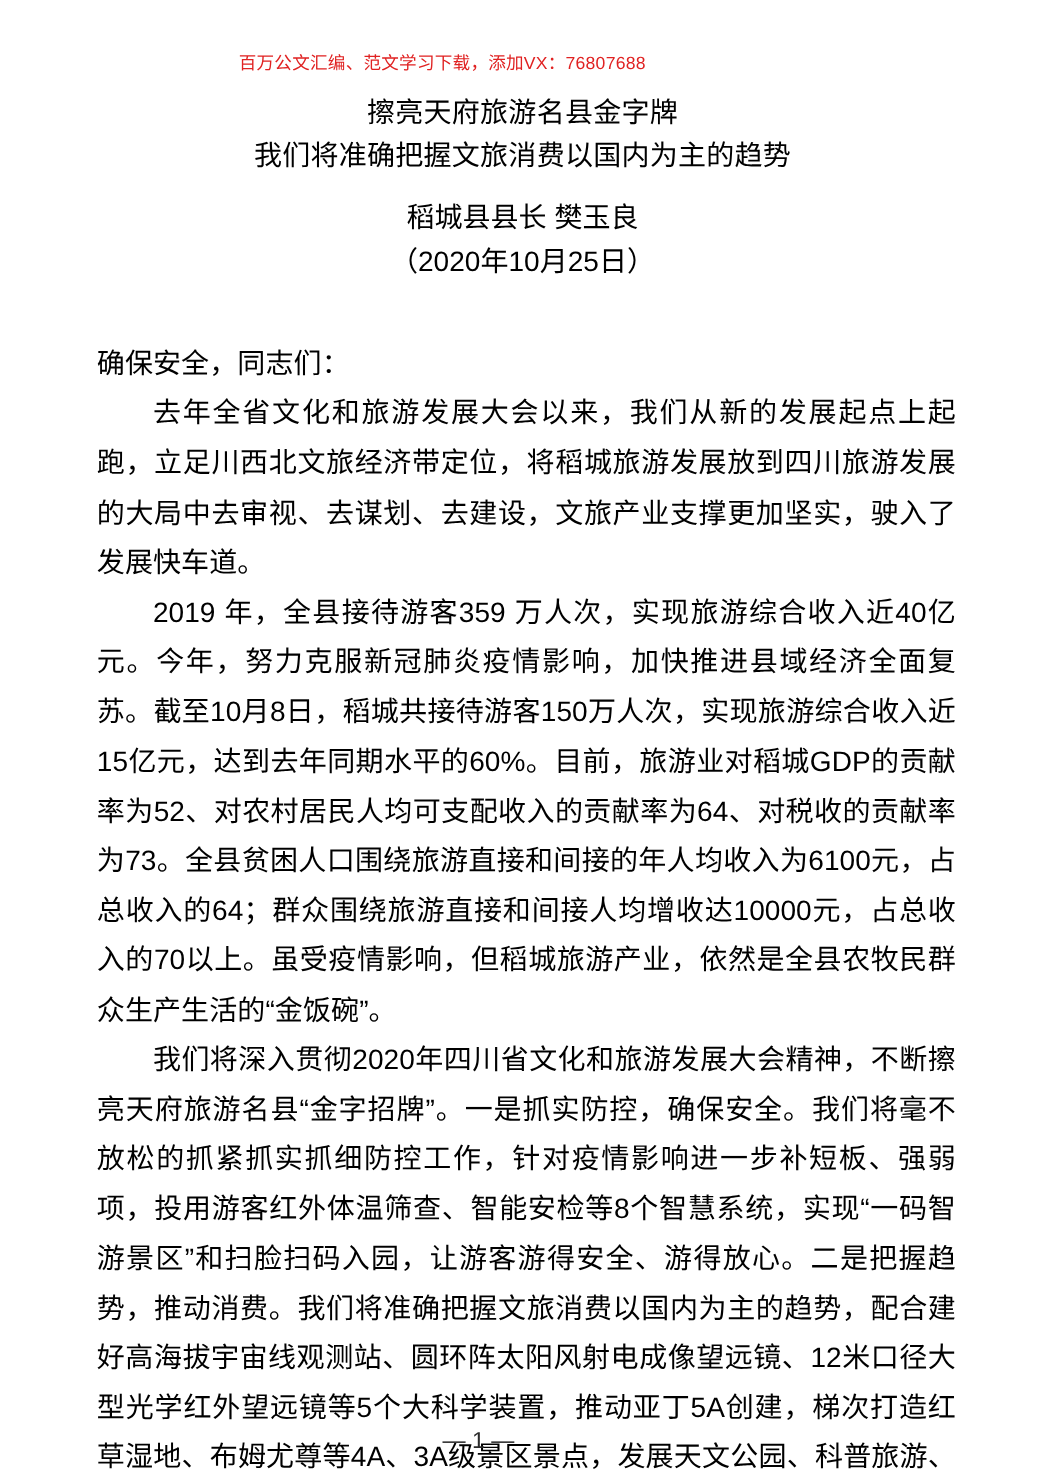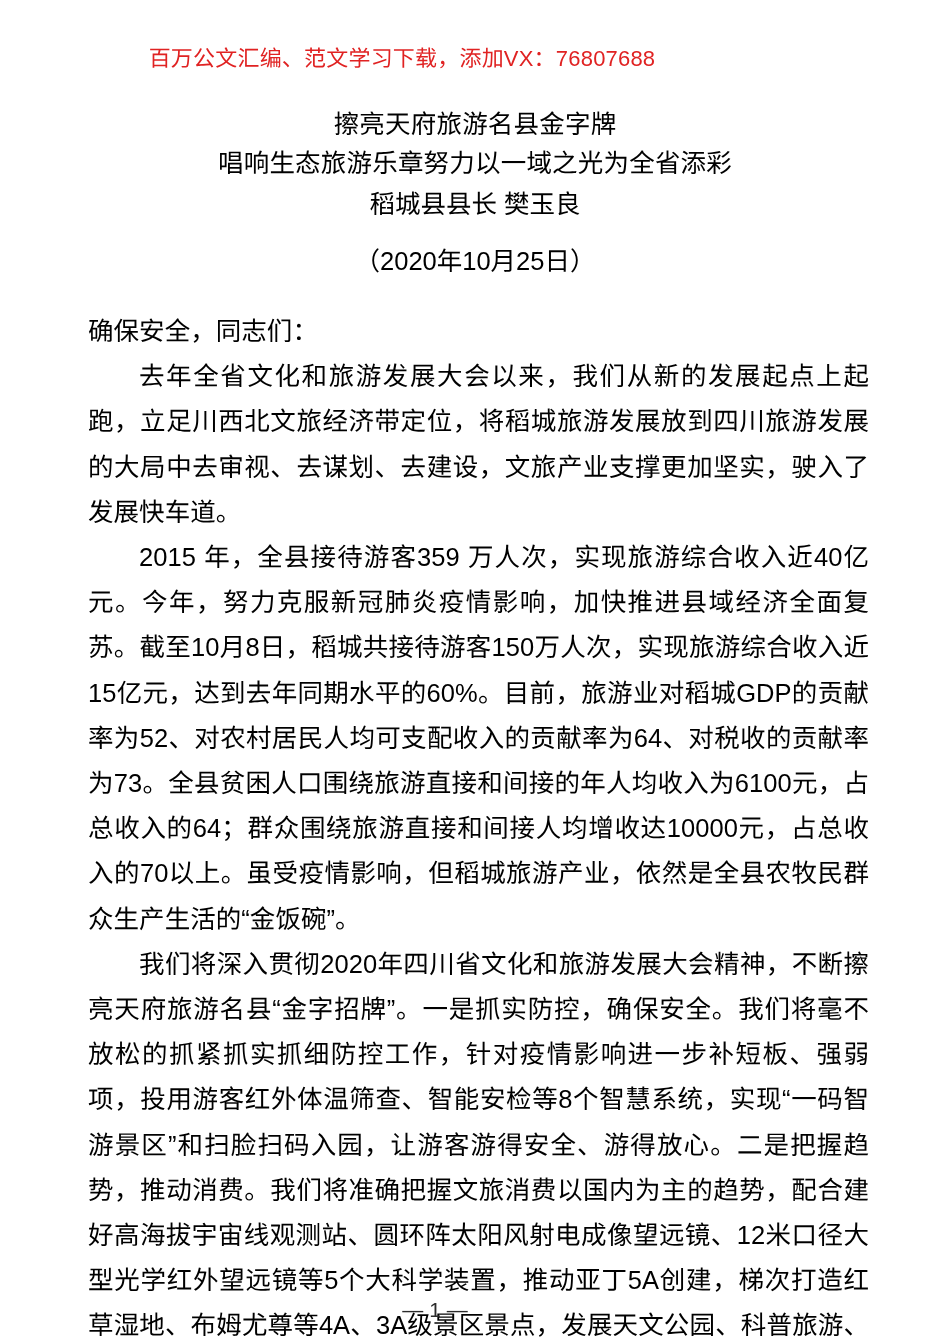--- a/index.html
+++ b/index.html
@@ -22,54 +22,54 @@
     overflow: hidden;
   }
 
   
   .promo-banner {
     position: absolute;
     top: 44px;
     left: 0;
     width: 804px;
     text-align: center;
-    font-size: 22px;
+    font-size: 16px;
     line-height: 30px;
     letter-spacing: 0.2px;
     white-space: nowrap;
   }
 
   
   .title-block {
     position: absolute;
-    top: 105px;
+    top: 84px;
     left: 0;
     width: 950px;
     text-align: center;
   }
   .title-line {
     font-size: 25.5px;
     line-height: 39px;
     font-weight: normal;
     letter-spacing: 0.2px;
     white-space: nowrap;
   }
   .byline {
     font-size: 25.5px;
     line-height: 39px;
     font-weight: normal;
     white-space: nowrap;
-    margin-top: 2px;
+    margin-top: 17px;
   }
   .dateline {
     font-size: 25.5px;
     line-height: 39px;
     font-weight: normal;
     white-space: nowrap;
-    margin-top: 18px;
+    margin-top: 1px;
   }
 
   
   .body-copy {
     position: absolute;
     top: 309px;
     left: 88px;
     width: 781px;
   }
   .para {
@@ -104,32 +104,32 @@
 </style>
 </head>
 <body>
 
 <div class="page">
 
   <div class="promo-banner" style="color:#e02222;">百万公文汇编、范文学习下载，添加VX：76807688</div>
 
   <div class="title-block">
     <div class="title-line">擦亮天府旅游名县金字牌</div>
-    <div class="title-line">唱响生态旅游乐章努力以一域之光为全省添彩</div>
+    <div class="title-line">我们将准确把握文旅消费以国内为主的趋势</div>
     <div class="byline">稻城县县长  樊玉良</div>
     <div class="dateline">（2020年10月25日）</div>
   </div>
 
   <div class="body-copy">
 
     <p class="para">确保安全，同志们：</p>
 
     <p class="para indent">去年全省文化和旅游发展大会以来，我们从新的发展起点上起跑，立足川西北文旅经济带定位，将稻城旅游发展放到四川旅游发展的大局中去审视、去谋划、去建设，文旅产业支撑更加坚实，驶入了发展快车道。</p>
 
-    <p class="para indent">2015 年，全县接待游客359 万人次，实现旅游综合收入近40亿元。今年，努力克服新冠肺炎疫情影响，加快推进县域经济全面复苏。截至10月8日，稻城共接待游客150万人次，实现旅游综合收入近15亿元，达到去年同期水平的60%。目前，旅游业对稻城GDP的贡献率为52、对农村居民人均可支配收入的贡献率为64、对税收的贡献率为73。全县贫困人口围绕旅游直接和间接的年人均收入为6100元，占总收入的64；群众围绕旅游直接和间接人均增收达10000元，占总收入的70以上。虽受疫情影响，但稻城旅游产业，依然是全县农牧民群众生产生活的“金饭碗”。</p>
+    <p class="para indent">2019 年，全县接待游客359 万人次，实现旅游综合收入近40亿元。今年，努力克服新冠肺炎疫情影响，加快推进县域经济全面复苏。截至10月8日，稻城共接待游客150万人次，实现旅游综合收入近15亿元，达到去年同期水平的60%。目前，旅游业对稻城GDP的贡献率为52、对农村居民人均可支配收入的贡献率为64、对税收的贡献率为73。全县贫困人口围绕旅游直接和间接的年人均收入为6100元，占总收入的64；群众围绕旅游直接和间接人均增收达10000元，占总收入的70以上。虽受疫情影响，但稻城旅游产业，依然是全县农牧民群众生产生活的“金饭碗”。</p>
 
     <p class="para indent"><span>我们将深入贯彻2020年四川省文化和旅游发展大会精神，不断擦亮天府旅游名县“金字招牌”。</span><b class="em">一是抓实防控，确保安全。</b><span>我们将毫不放松的抓紧抓实抓细防控工作，针对疫情影响进一步补短板、强弱项，投用游客红外体温筛查、智能安检等8个智慧系统，实现“一码智游景区”和扫脸扫码入园，让游客游得安全、游得放心。</span><b class="em">二是把握趋势，推动消费。</b><span>我们将准确把握文旅消费以国内为主的趋势，配合建好高海拔宇宙线观测站、圆环阵太阳风射电成像望远镜、12米口径大型光学红外望远镜等5个大科学装置，推动亚丁5A创建，梯次打造红草湿地、布姆尤尊等4A、3A级景区景点，发展天文公园、科普旅游、温泉小镇等多元业态，促进夜间消费，逐步形成“亚丁引领、一干多支、全域发展”的旅游新格局，激发市场活力。</span></p>
 
   </div>
 
   <div class="page-footer">— 1 —</div>
 
 </div>
 
 </body></html>

